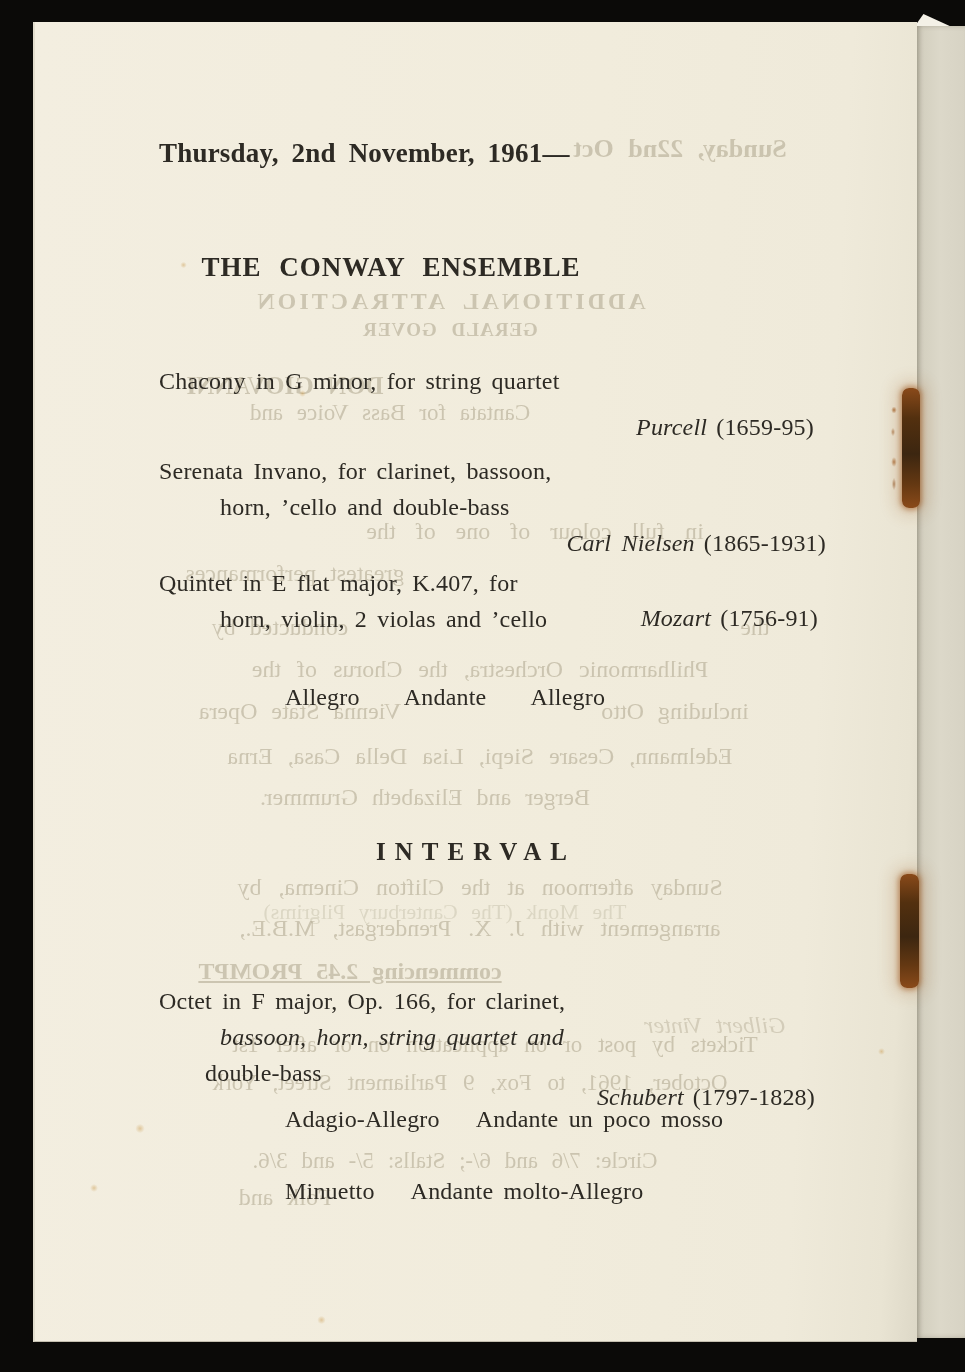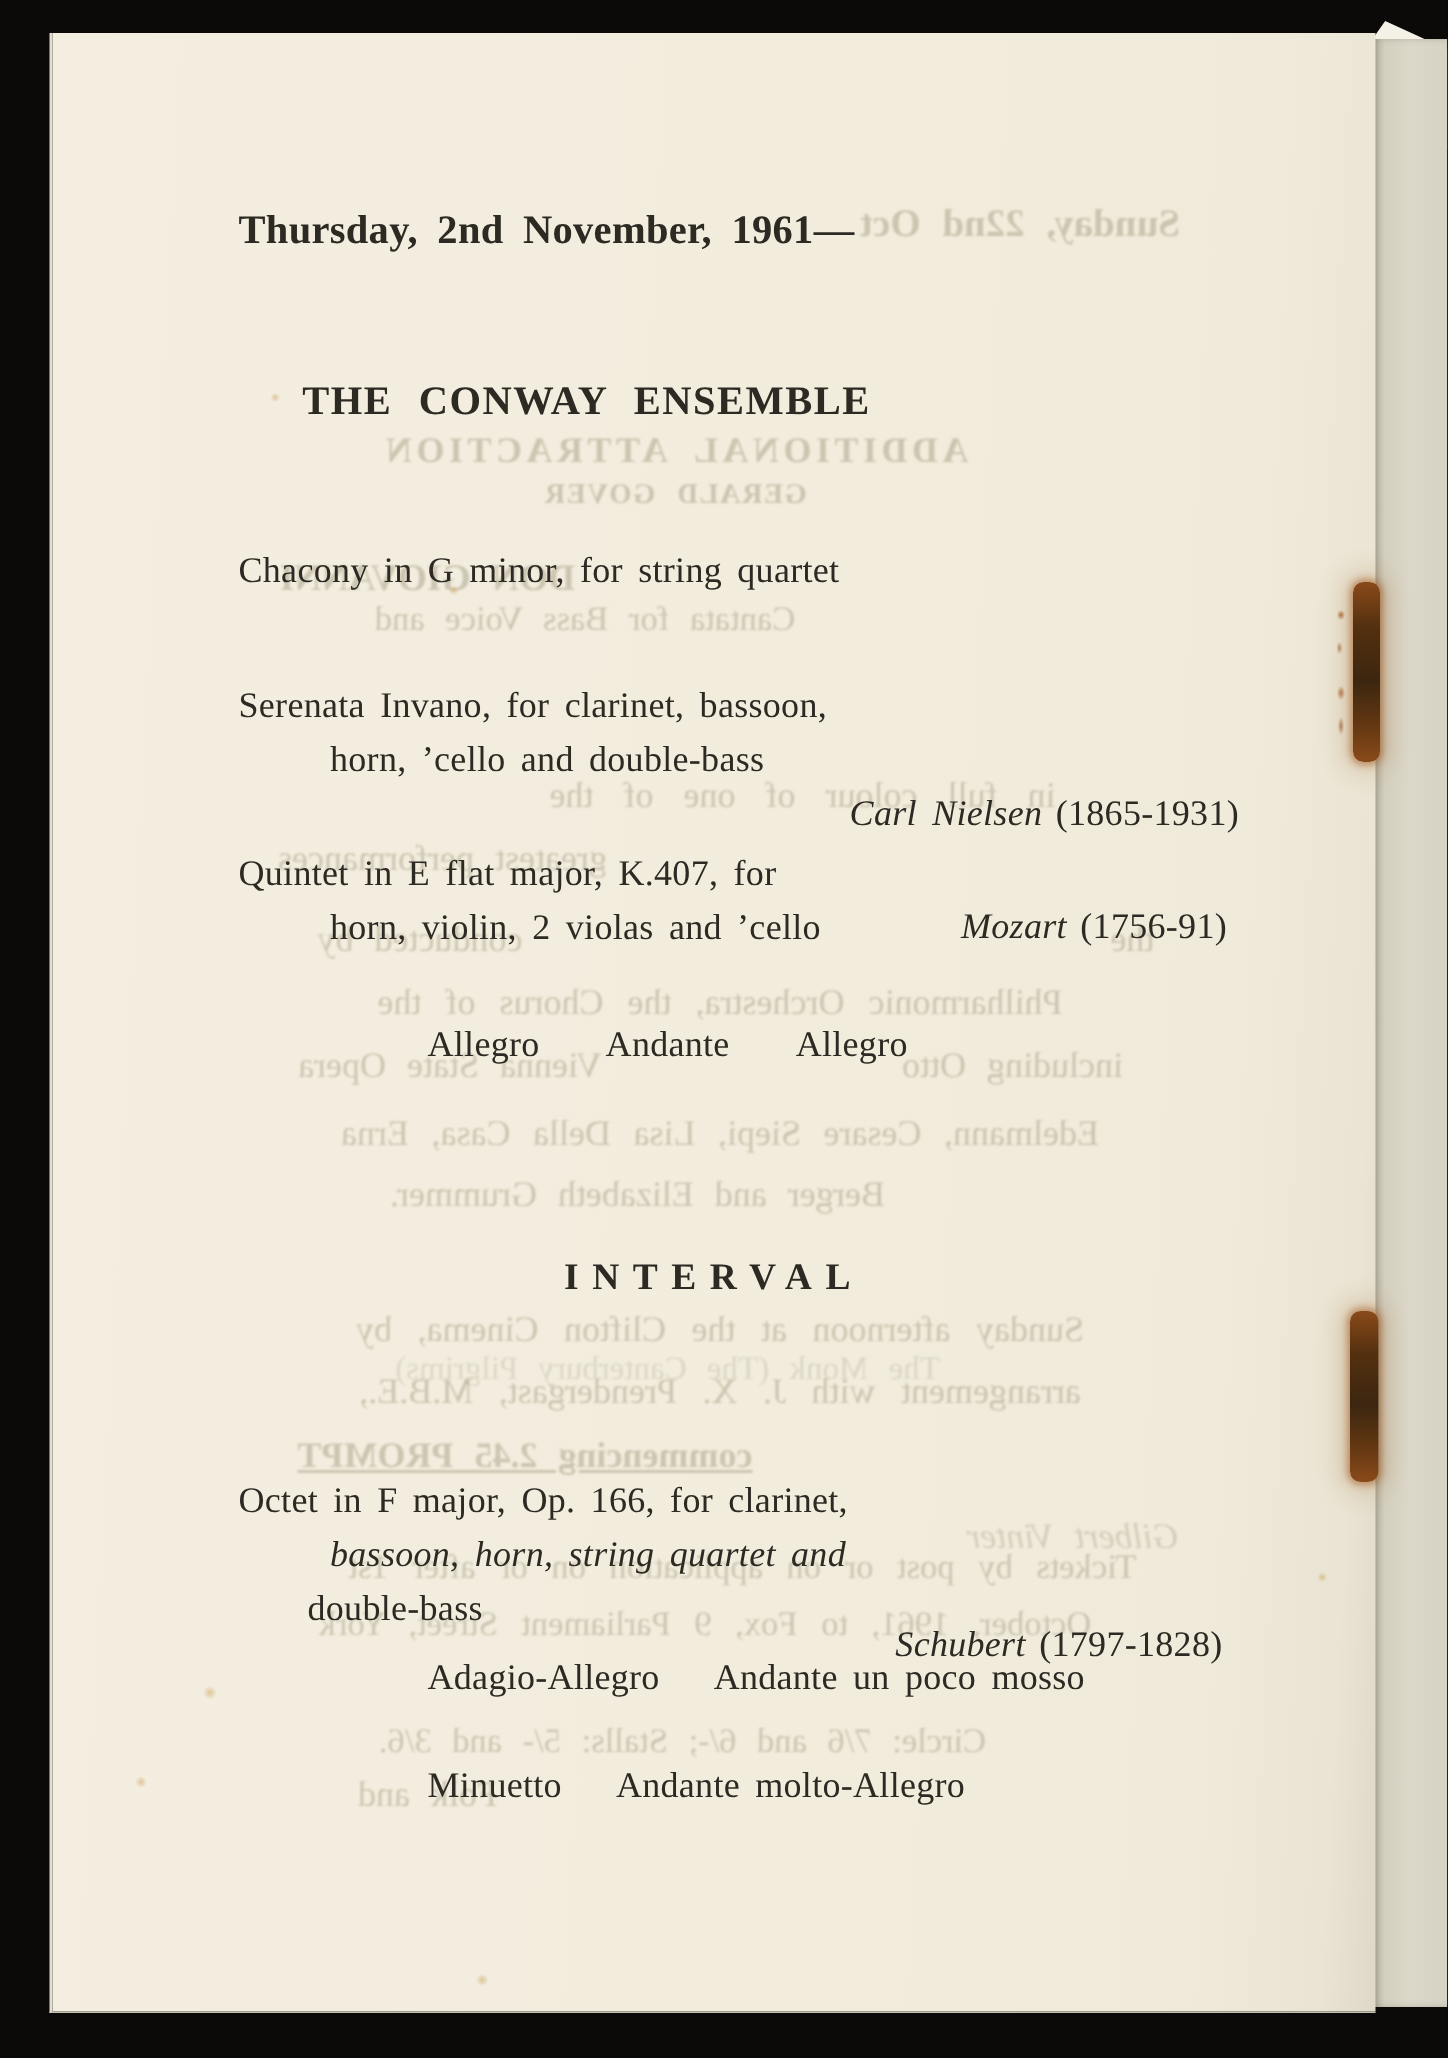--- a/index.html
+++ b/index.html
@@ -115,20 +115,23 @@
     <div class="ghost g18">Tickets by post or on application on or after 1st</div>
     <div class="ghost g19">October, 1961, to Fox, 9 Parliament Street, York</div>
     <div class="ghost g20">Gilbert Vinter</div>
     <div class="ghost g21">Circle: 7/6 and 6/-; Stalls: 5/- and 3/6.</div>
     <div class="ghost g22">Folk and</div>
 
     <div class="line bold date-line">Thursday, 2nd November, 1961—</div>
     <div class="line bold ensemble-title">THE CONWAY ENSEMBLE</div>
 
     <div class="line l-chacony">Chacony in G minor, for string quartet</div>
+    <div class="line c-purcell">
+      <span class="composer-name">Purcell</span><span>(1659-95)</span>
+    </div>
 
     <div class="line l-serenata">Serenata Invano, for clarinet, bassoon,</div>
     <div class="line l-horncello">horn, ’cello and double-bass</div>
     <div class="line c-nielsen">
       <span class="composer-name">Carl Nielsen</span><span>(1865-1931)</span>
     </div>
 
     <div class="line l-quintet">Quintet in E flat major, K.407, for</div>
     <div class="line l-hornviolin">horn, violin, 2 violas and ’cello</div>
     <div class="line c-mozart">

